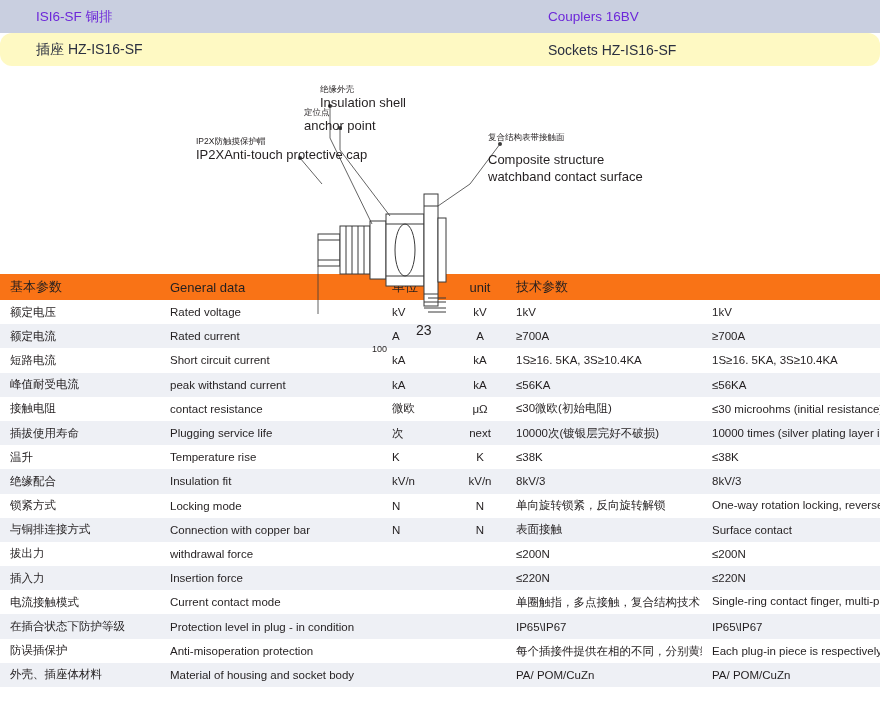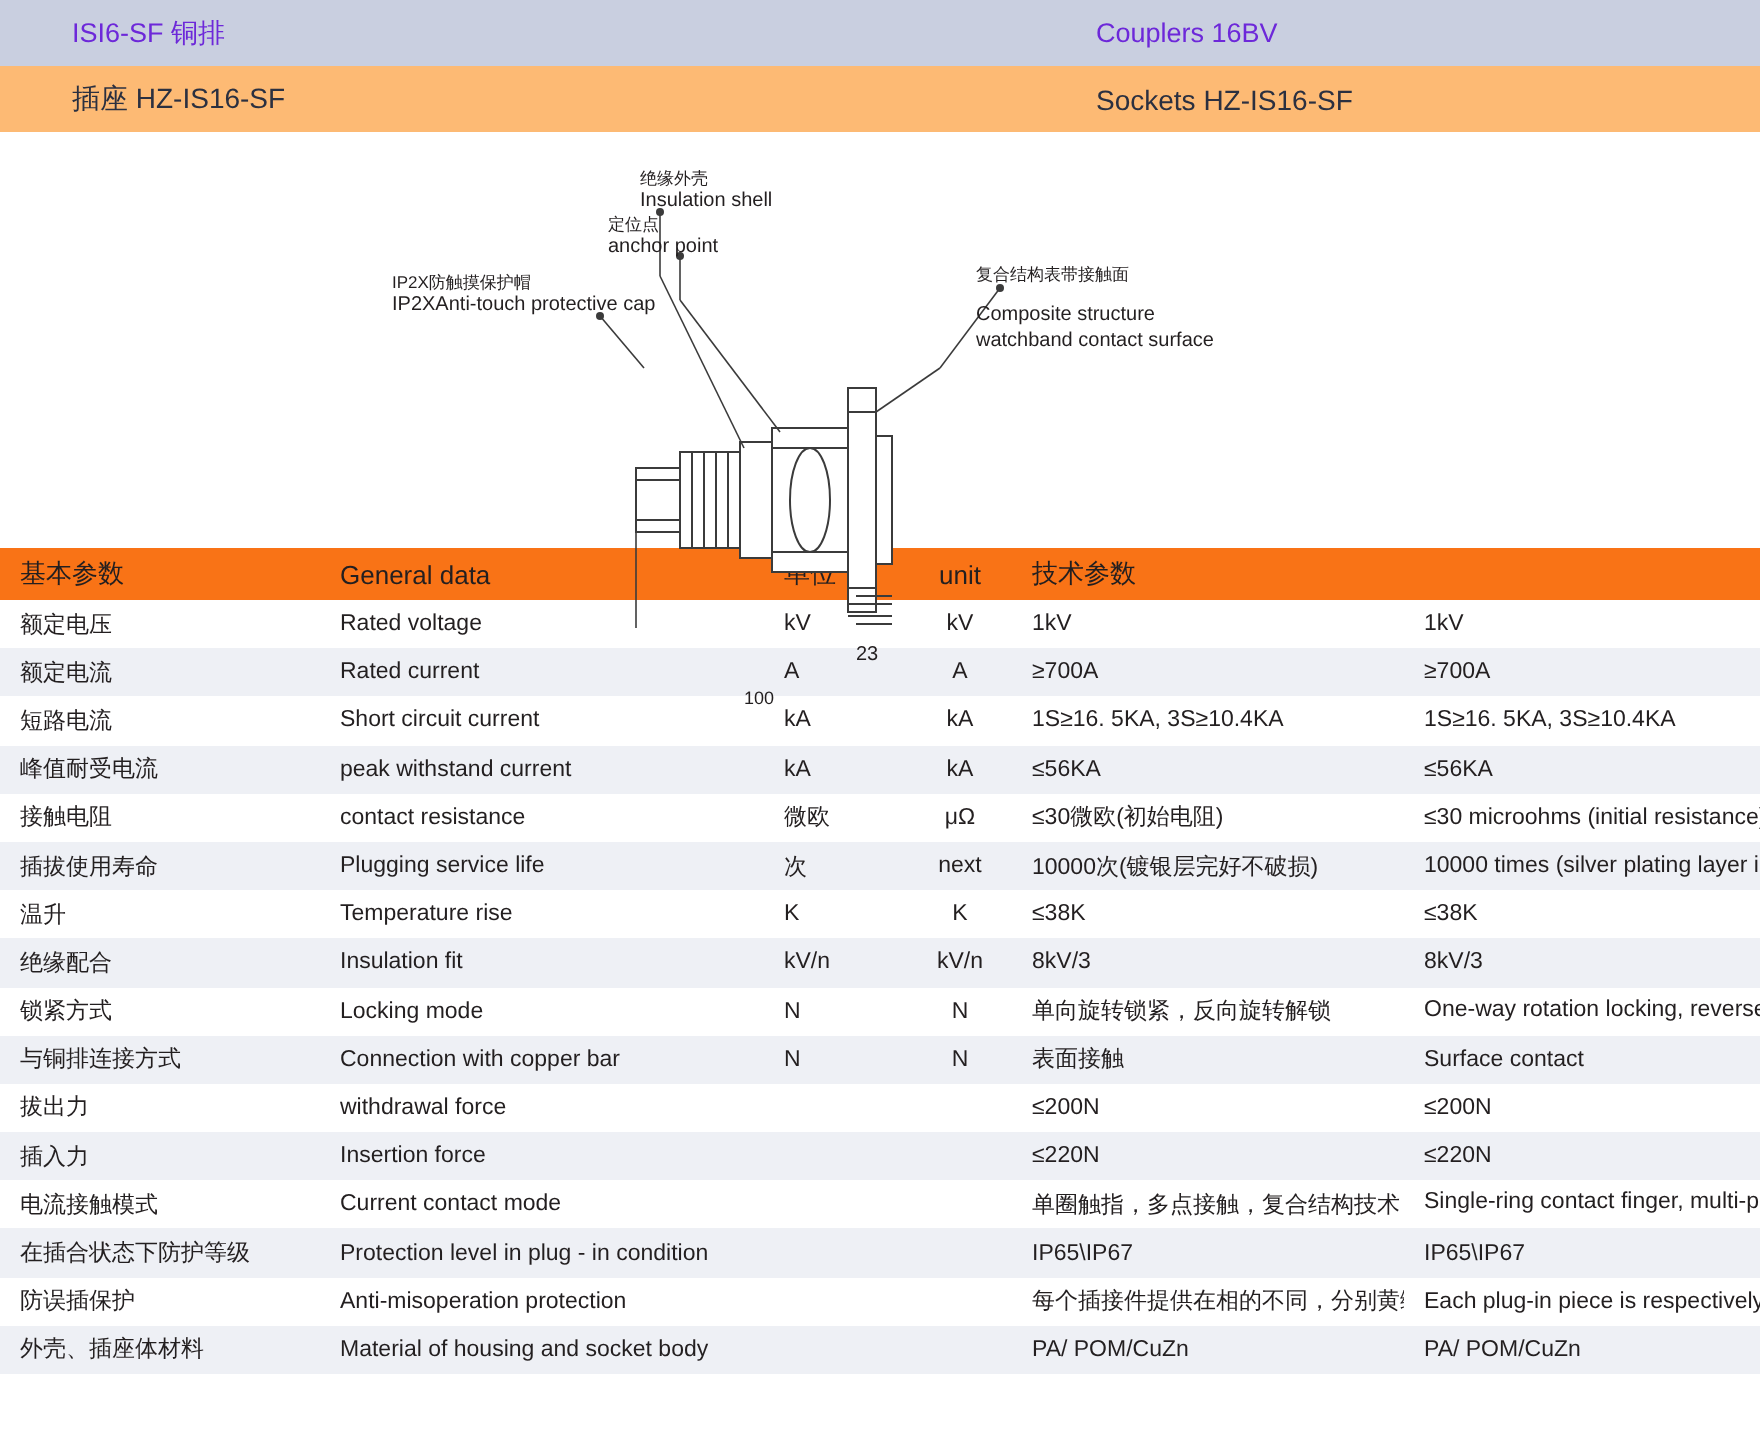--- a/index.html
+++ b/index.html
@@ -21,21 +21,22 @@
     display: flex;
     align-items: center;
     box-sizing: border-box;
   }
   .band-top {
     height: 33px;
     background: #c9cfe0;
   }
   .band-second {
     height: 33px;
-    background: #fdba74;
+    background: #fef9c3;
+    border-radius: 12px;
   }
   .band-left {
     width: 470px;
     padding-left: 36px;
     box-sizing: border-box;
   }
   .band-right {
     flex: 1;
     padding-left: 78px;
     box-sizing: border-box;
@@ -63,21 +64,21 @@
     line-height: 1.25;
     color: #231f20;
     white-space: nowrap;
   }
   .fig-label .cn {
     font-size: 8.5px;
     display: block;
   }
   .fig-label .en {
     display: block;
-    font-size: 10px;
+    font-size: 13px;
   }
 
   svg.drawing {
     position: absolute;
     left: 0;
     top: 0;
   }
 
   
   table.spec {
@@ -221,21 +222,21 @@
     <span class="cn">IP2X防触摸保护帽</span>
     <span class="en">IP2XAnti-touch protective cap</span>
   </div>
 
   <div class="fig-label" style="left:488px; top:57px; white-space:pre-line;">
     <span class="cn">复合结构表带接触面</span>
     <span class="en" style="white-space:pre-line;">Composite structure
 watchband contact surface</span>
   </div>
 
-  <div class="fig-label" style="left:428px; top:256px; font-size:10px;">23</div>
+  <div class="fig-label" style="left:416px; top:256px; font-size:14px;">23</div>
   <div class="fig-label" style="left:372px; top:278px; font-size:9px;">100</div>
 </div>
 
 <table class="spec">
   <tbody id="spec-body">
     <tr class="header-row">
       <td class="c-cn">基本参数</td>
       <td class="c-en">General data</td>
       <td class="c-u1">单位</td>
       <td class="c-u2">unit</td>

